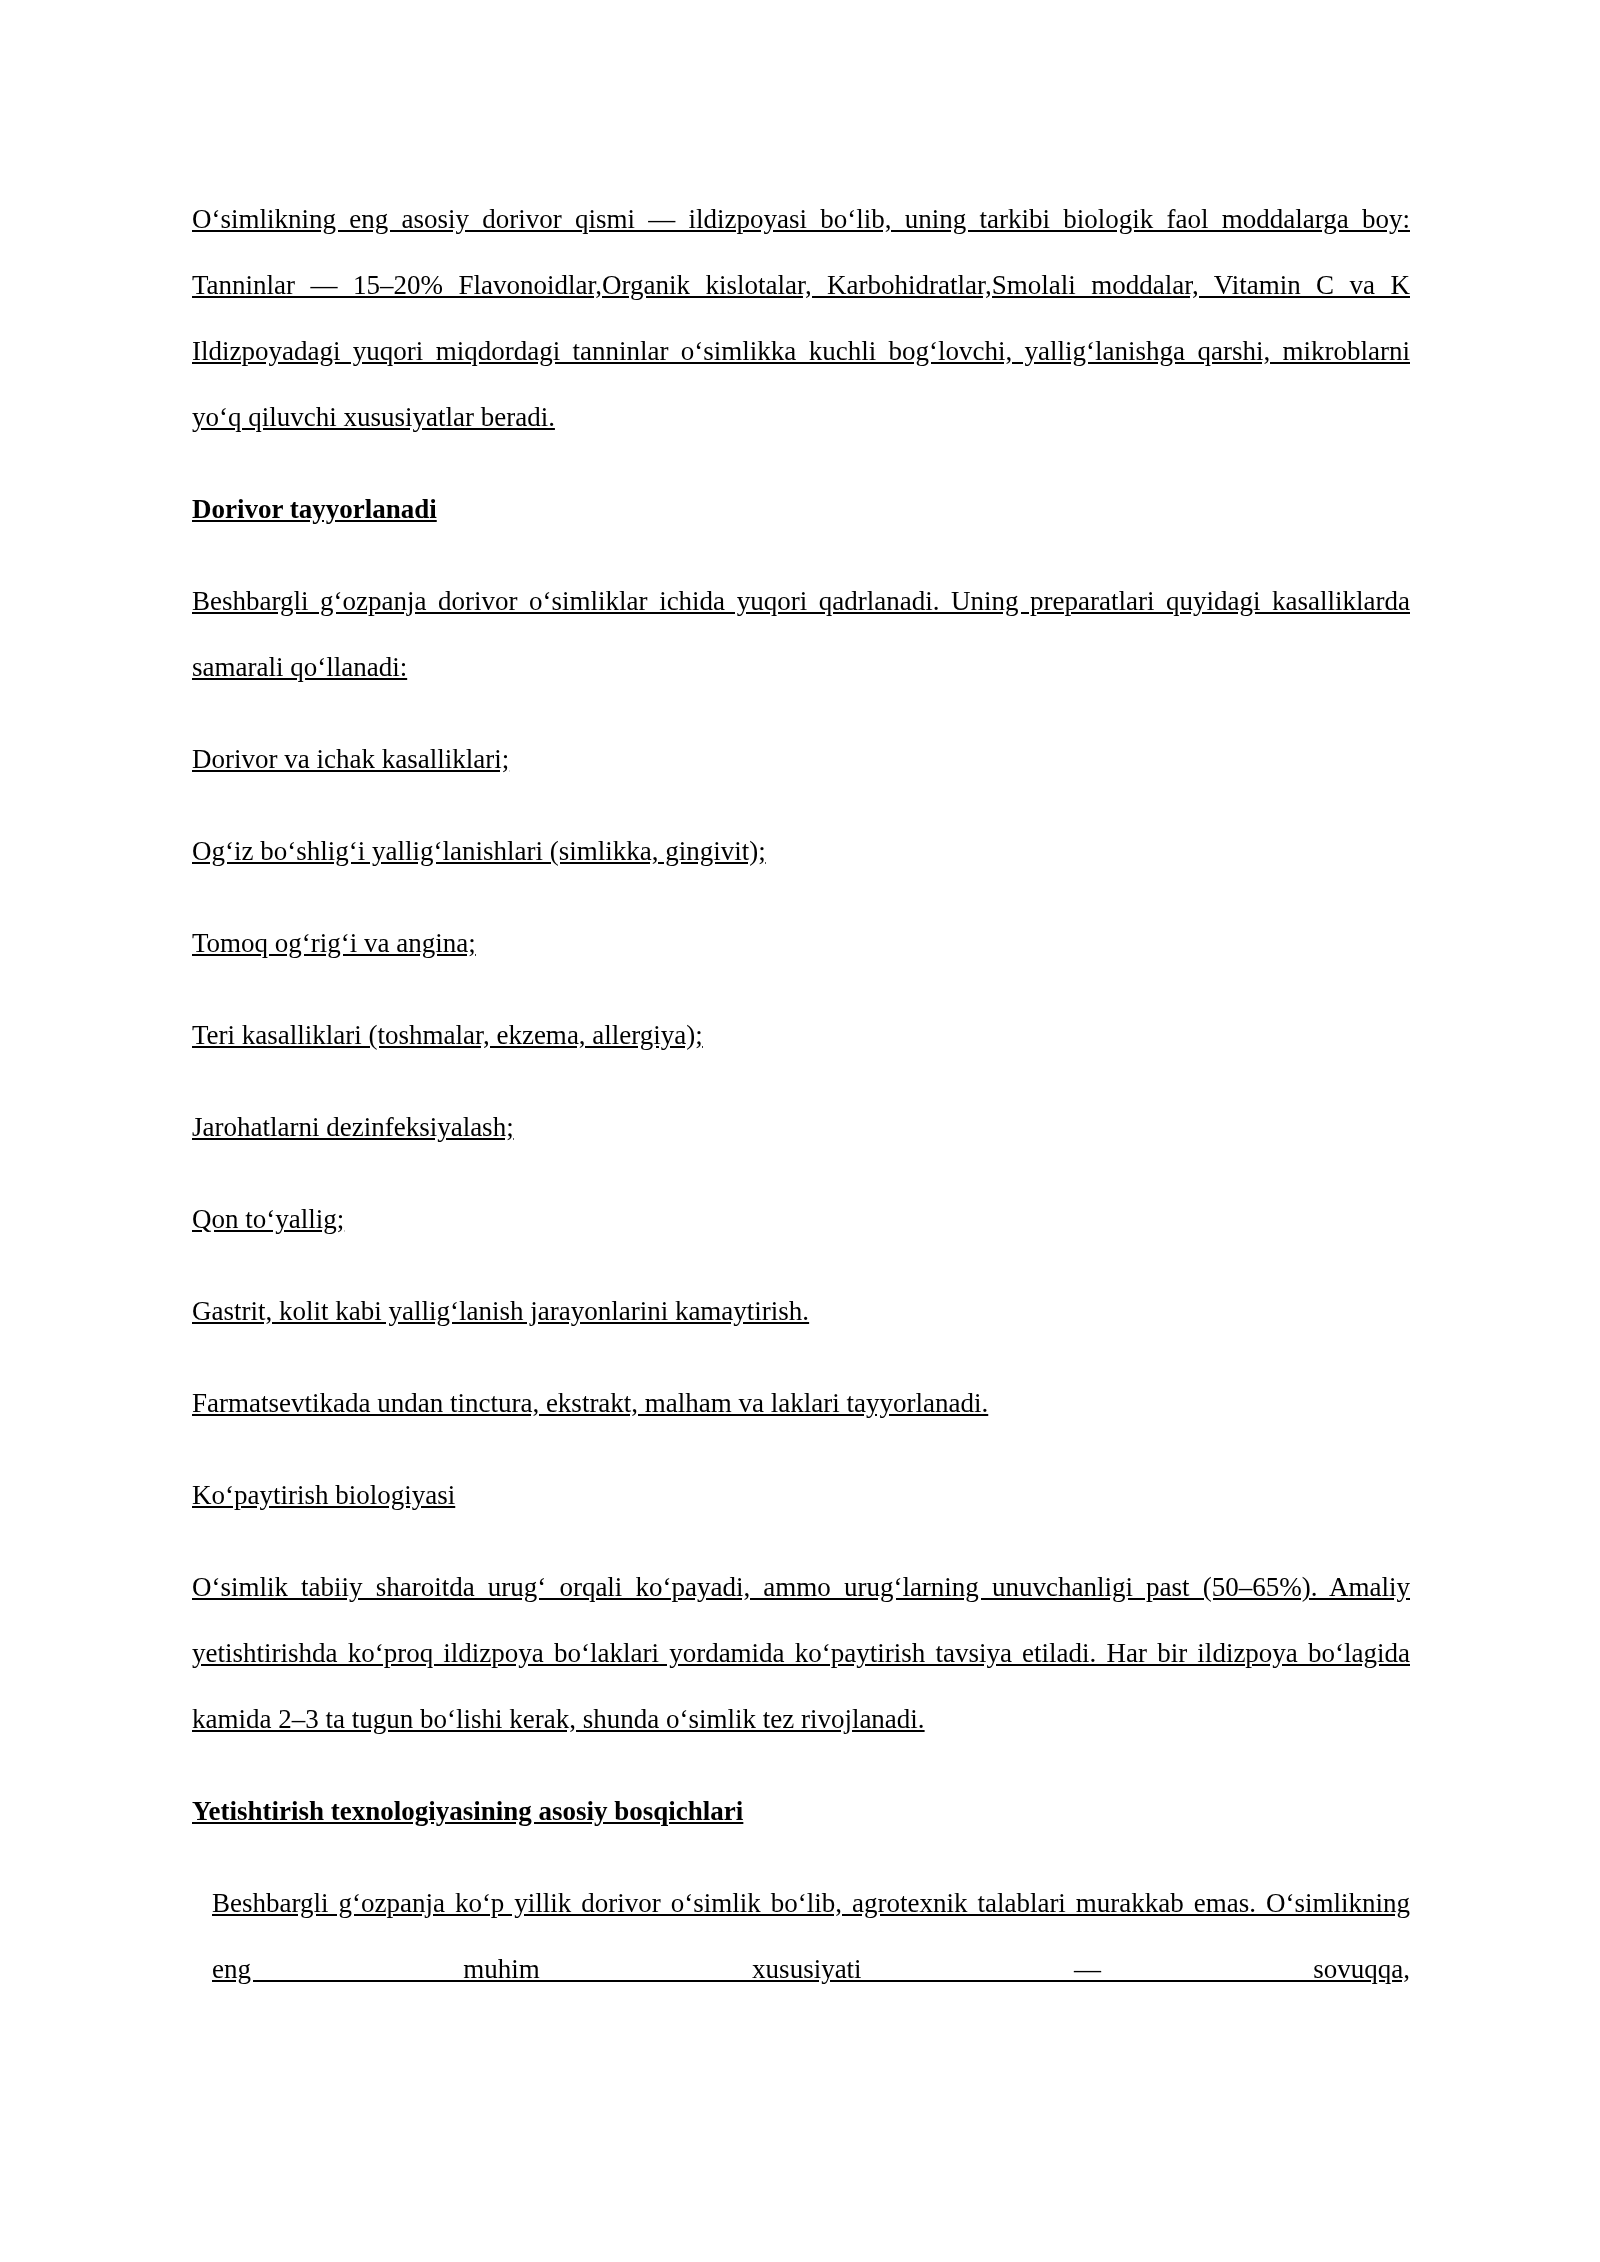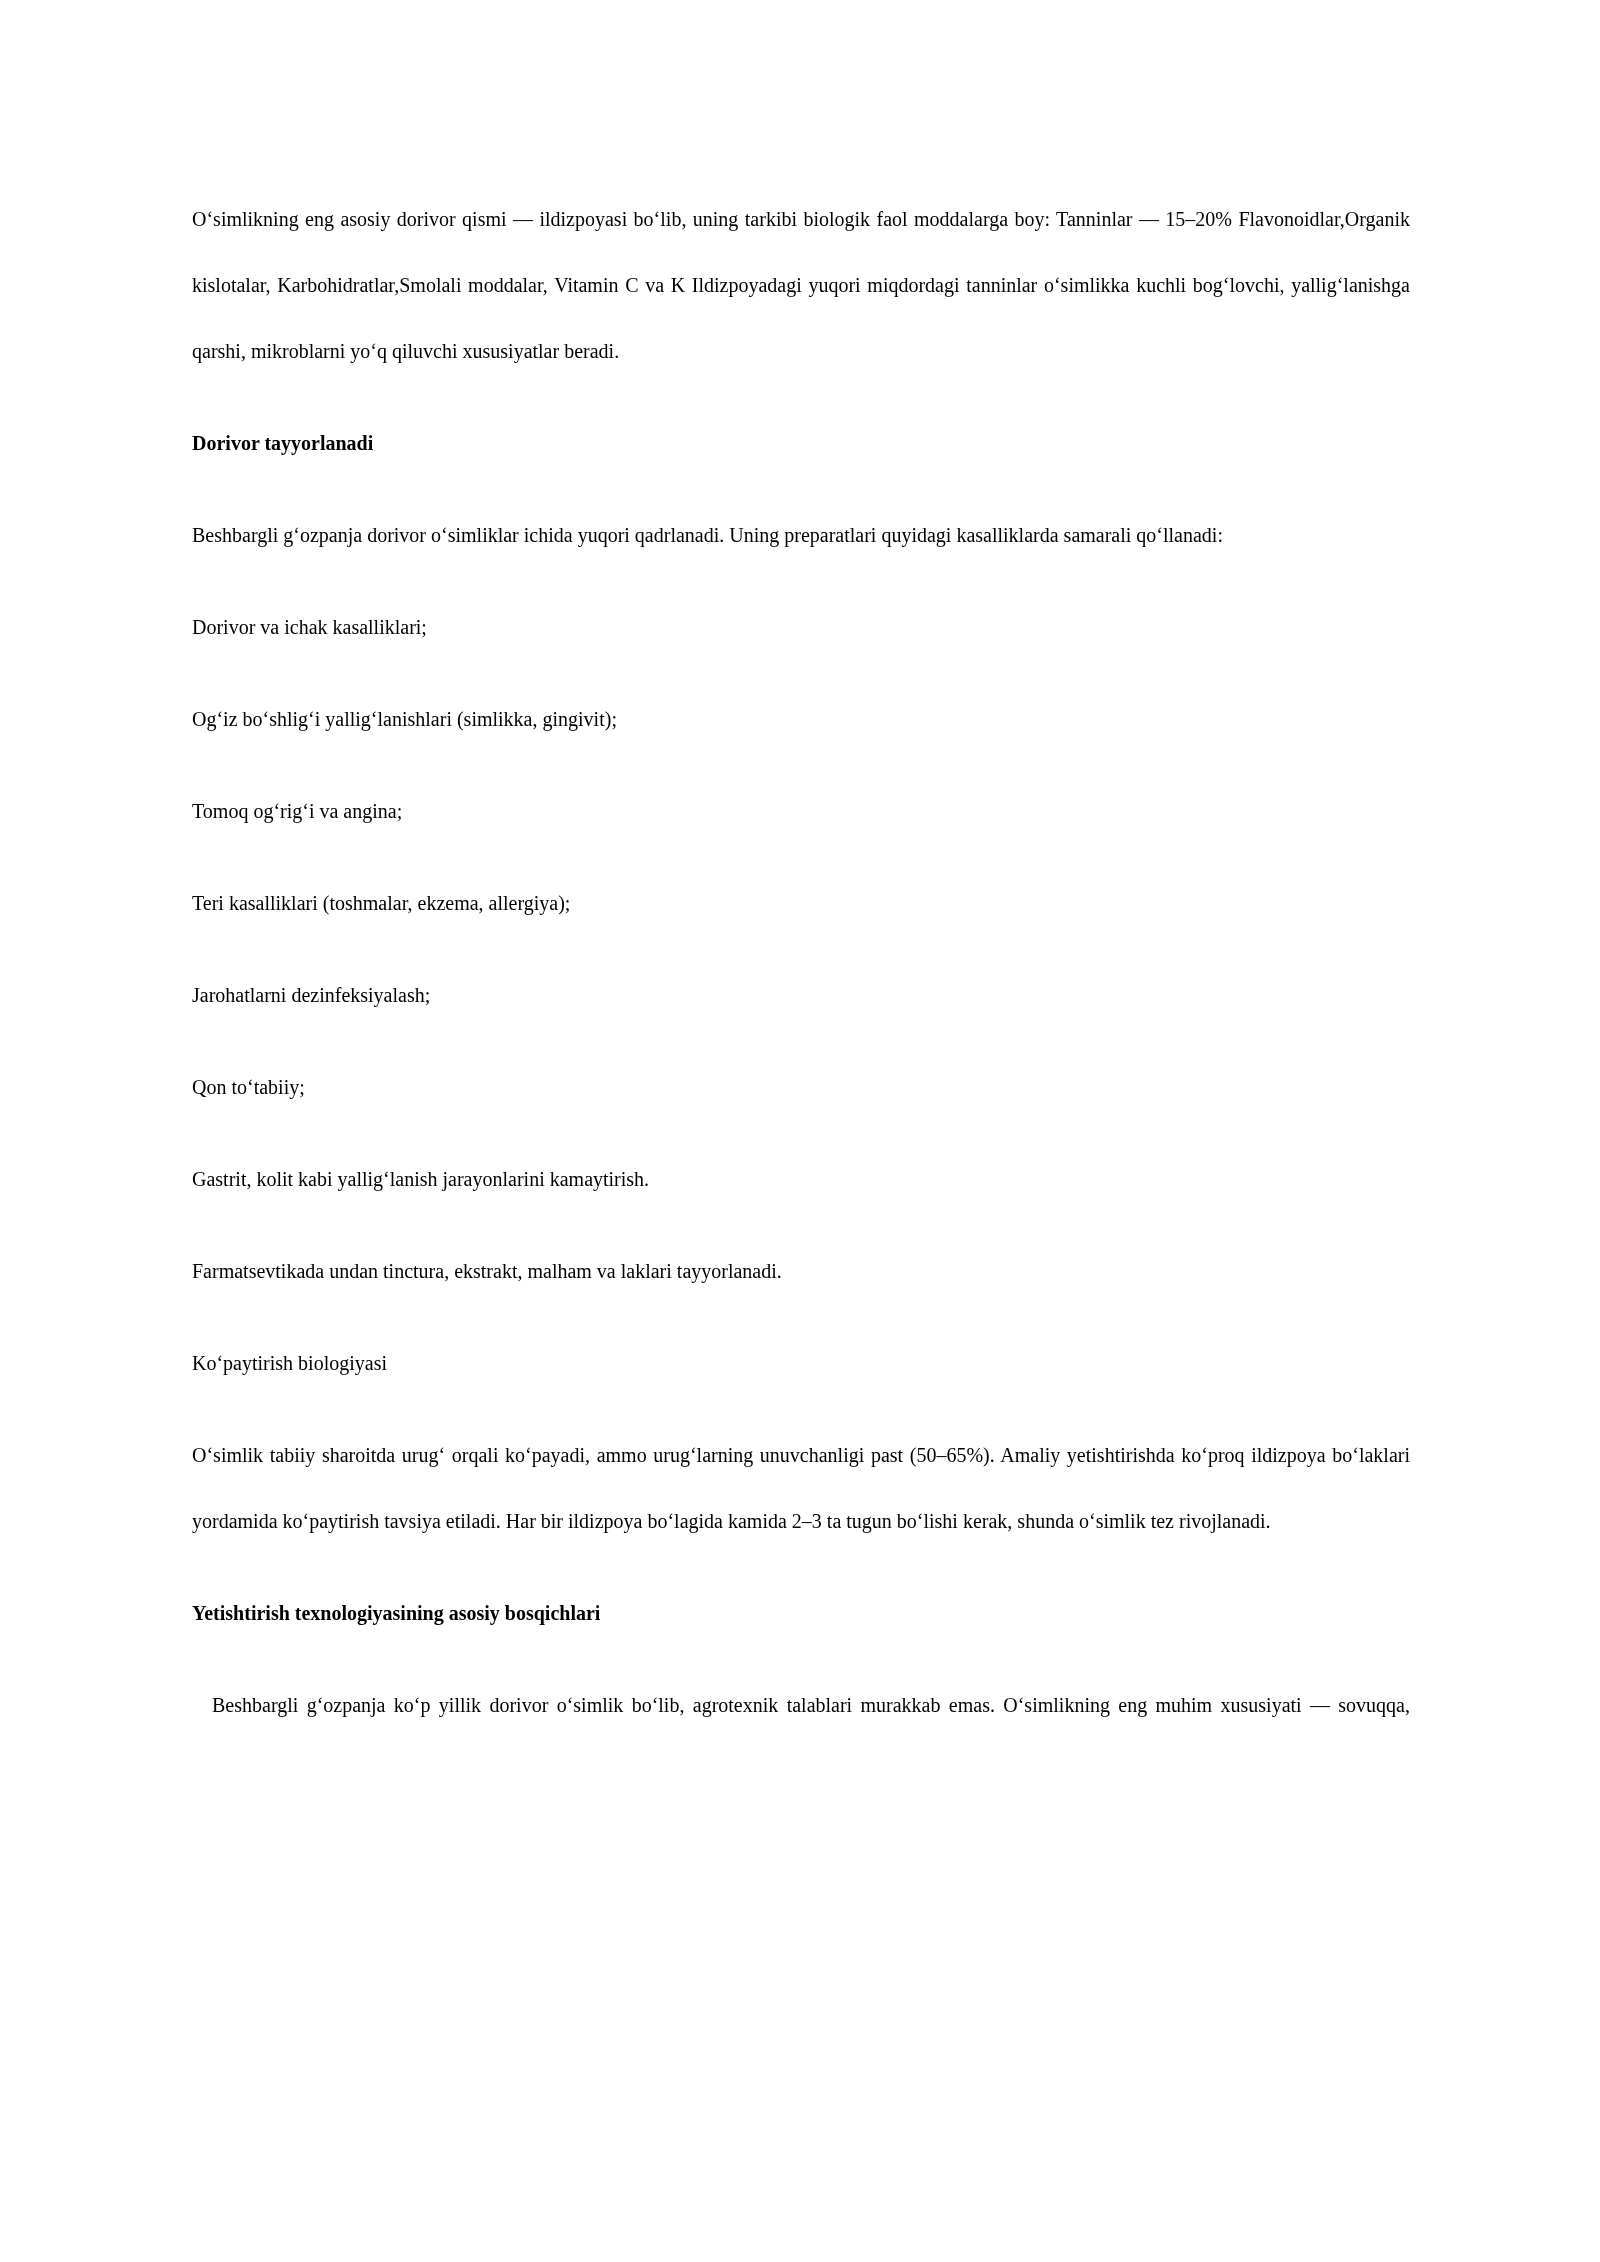--- a/index.html
+++ b/index.html
@@ -13,23 +13,24 @@
     margin: 0 auto;
     background: #ffffff;
     box-sizing: border-box;
     padding: 186px 190px 0 192px;
     overflow: hidden;
     color: #000000;
     font-family: "Liberation Serif", "DejaVu Serif", serif;
   }
   .doc-body p {
     margin: 0 0 26px 0;
-    font-size: 20px;
+    font-size: 27px;
     line-height: 66px;
     text-align: left;
+    text-decoration: underline;
   }
   .doc-body p.justify {
     text-align: justify;
   }
   .doc-body p.justify-last {
     text-align: justify;
     text-align-last: justify;
     margin-left: 20px;
   }
   .doc-body p.heading {
@@ -42,21 +43,21 @@
 <div class="page">
   <div class="doc-body" id="doc-body">
       <p class="justify">O‘simlikning eng asosiy dorivor qismi — ildizpoyasi bo‘lib, uning tarkibi biologik faol moddalarga boy: Tanninlar — 15–20% Flavonoidlar,Organik kislotalar, Karbohidratlar,Smolali moddalar, Vitamin C va K Ildizpoyadagi yuqori miqdordagi tanninlar o‘simlikka kuchli bog‘lovchi, yallig‘lanishga qarshi, mikroblarni yo‘q qiluvchi xususiyatlar beradi.</p>
       <p class="heading">Dorivor tayyorlanadi</p>
       <p class="justify">Beshbargli g‘ozpanja dorivor o‘simliklar ichida yuqori qadrlanadi. Uning preparatlari quyidagi kasalliklarda samarali qo‘llanadi:</p>
       <p class="">Dorivor va ichak kasalliklari;</p>
       <p class="">Og‘iz bo‘shlig‘i yallig‘lanishlari (simlikka, gingivit);</p>
       <p class="">Tomoq og‘rig‘i va angina;</p>
       <p class="">Teri kasalliklari (toshmalar, ekzema, allergiya);</p>
       <p class="">Jarohatlarni dezinfeksiyalash;</p>
-      <p class="">Qon to‘tabiiy;</p>
+      <p class="">Qon to‘yallig;</p>
       <p class="">Gastrit, kolit kabi yallig‘lanish jarayonlarini kamaytirish.</p>
       <p class="">Farmatsevtikada undan tinctura, ekstrakt, malham va laklari tayyorlanadi.</p>
       <p class="">Ko‘paytirish biologiyasi</p>
       <p class="justify">O‘simlik tabiiy sharoitda urug‘ orqali ko‘payadi, ammo urug‘larning unuvchanligi past (50–65%). Amaliy yetishtirishda ko‘proq ildizpoya bo‘laklari yordamida ko‘paytirish tavsiya etiladi. Har bir ildizpoya bo‘lagida kamida 2–3 ta tugun bo‘lishi kerak, shunda o‘simlik tez rivojlanadi.</p>
       <p class="heading">Yetishtirish texnologiyasining asosiy bosqichlari</p>
       <p class="justify justify-last">Beshbargli g‘ozpanja ko‘p yillik dorivor o‘simlik bo‘lib, agrotexnik talablari murakkab emas. O‘simlikning eng muhim xususiyati — sovuqqa,</p>
     </div>
 </div>
 
 </body></html>

